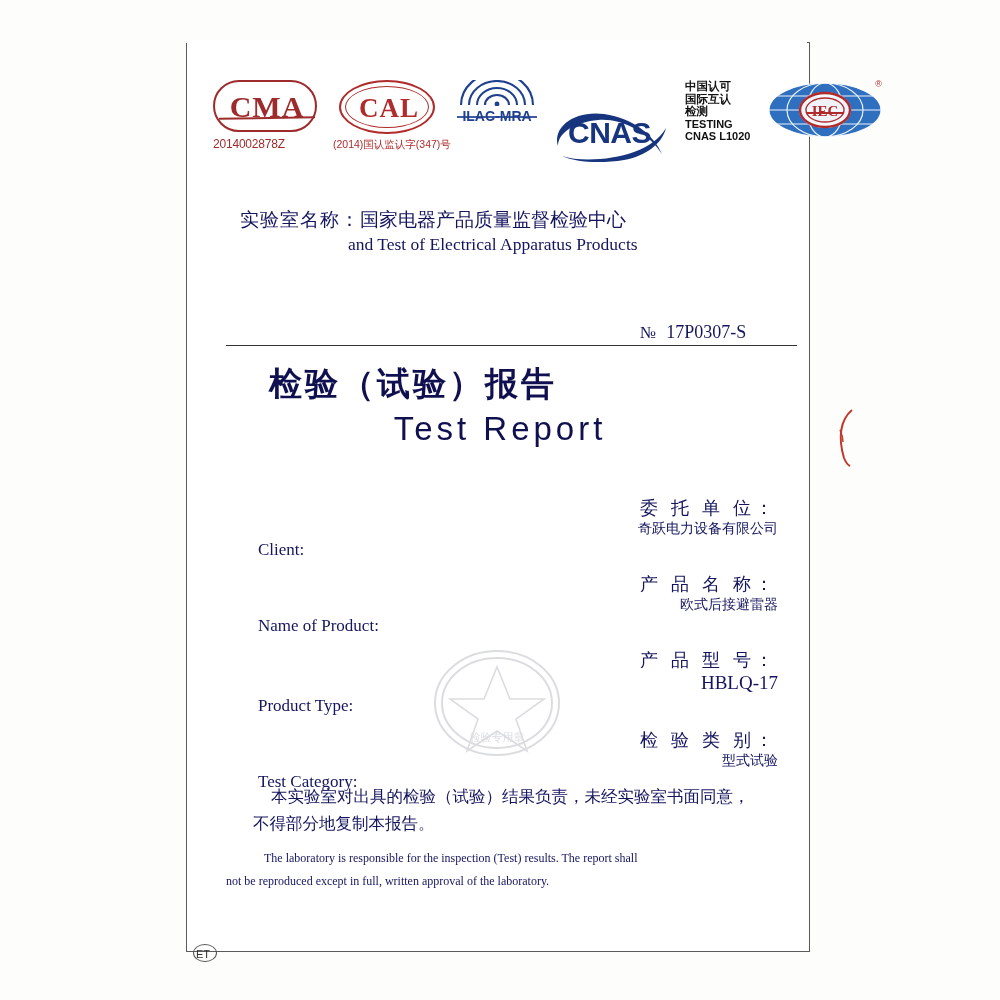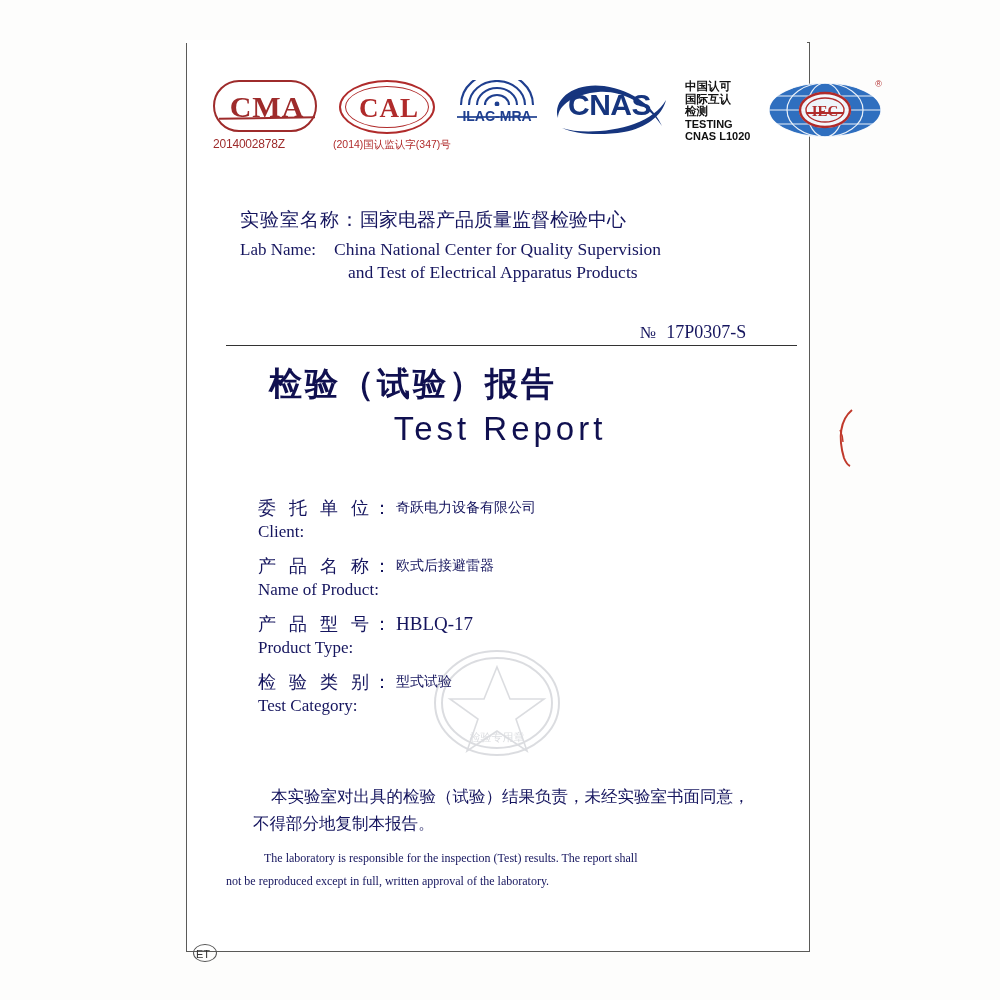--- a/index.html
+++ b/index.html
@@ -175,20 +175,21 @@
 
   
   .cnas {
     left: 345px;
     width: 130px;
   }
   .cnas-wrap {
     position: relative;
     width: 126px;
     height: 56px;
+    margin-top: 28px;
   }
   .cnas-text {
     position: absolute;
     left: 18px;
     top: 8px;
     font-family: "Liberation Sans", sans-serif;
     font-weight: bold;
     font-size: 30px;
     color: #16357e;
     letter-spacing: -0.5px;
@@ -324,22 +325,23 @@
     position: absolute;
     left: 258px;
     top: 496px;
     width: 520px;
   }
   .field {
     margin-bottom: 12px;
   }
   .field-cn {
     display: flex;
-    align-items: center;
-    white-space: nowrap;
+    align-items: flex-end;
+    white-space: nowrap;
+    flex-direction: column;
   }
   .f-label-cn {
     font-family: "Liberation Sans", sans-serif;
     font-size: 18px;
     color: #15155e;
     letter-spacing: 4px;
     min-width: 138px;
   }
   .f-value {
     font-family: Liberation Mono, monospace;
@@ -502,24 +504,20 @@
         </svg>
         <div class="reg-mark">®</div>
       </div>
     </div>
   </div>
 
   <div class="lab-block">
     <div class="lab-line-cn">
       <span class="lab-label-cn">实验室名称：</span><span>国家电器产品质量监督检验中心</span>
     </div>
-    <div class="lab-en-row">
-      <span class="lab-label-en">Lab Name:</span>
-      <span class="lab-en-text">China National Center for Quality Supervision</span>
-    </div>
     <div class="lab-en-2">and Test of Electrical Apparatus Products</div>
   </div>
 
   <div class="report-no">
     <span class="no-sym">№</span><span>17P0307-S</span>
   </div>
   <div class="rule"></div>
 
   <div class="title-cn">检验（试验）报告</div>
   <div class="title-en">Test   Report</div>

